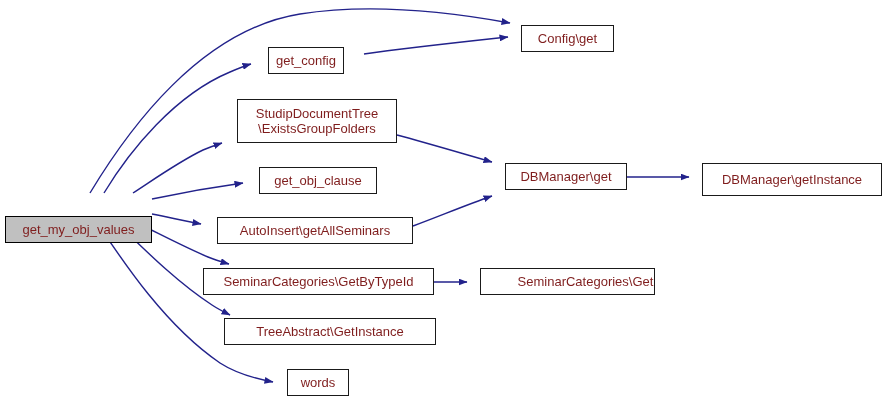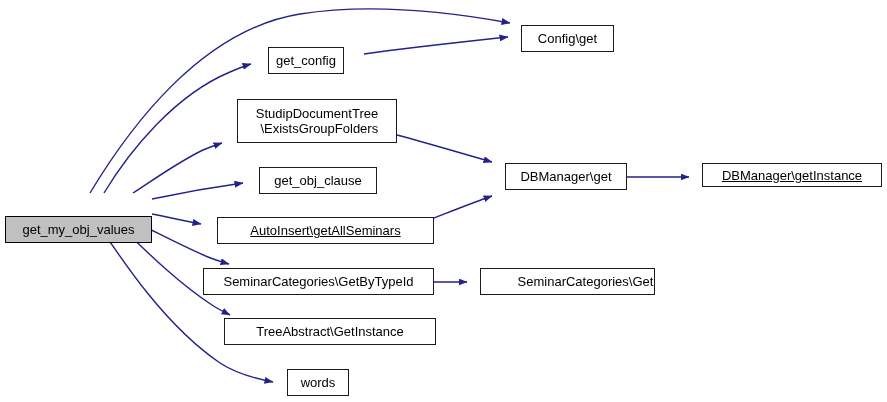--- a/index.html
+++ b/index.html
@@ -24,22 +24,22 @@
     pointer-events: none;
   }
   .node {
     position: absolute;
     box-sizing: border-box;
     border: 1px solid #1a1a1a;
     background: #ffffff;
     display: flex;
     align-items: center;
     justify-content: center;
-    text-align: right;
-    color: #000000;
+    text-align: center;
+    color: #7f1d1d;
     font-size: 13px;
     line-height: 15px;
     letter-spacing: 0px;
     white-space: pre-line;
     z-index: 2;
   }
   .node.root {
     background: #c0c0c0;
     border: 1px solid #000000;
   }
@@ -76,20 +76,20 @@
       </g>
   </svg>
   <div id="nodes-group">
       <div class="node root" style="left: 5px; top: 194px; width: 147px; height: 27px; margin-top: 22px;"><span class="node-label">get_my_obj_values</span></div>
       <div class="node" style="left: 521px; top: 25px; width: 93px; height: 27px;"><span class="node-label">Config\get</span></div>
       <div class="node" style="left: 268px; top: 47px; width: 76px; height: 27px;"><span class="node-label">get_config</span></div>
       <div class="node" style="left: 237px; top: 99px; width: 160px; height: 44px;"><span class="node-label">StudipDocumentTree
 \ExistsGroupFolders</span></div>
       <div class="node" style="left: 259px; top: 167px; width: 118px; height: 27px;"><span class="node-label">get_obj_clause</span></div>
       <div class="node" style="left: 505px; top: 163px; width: 122px; height: 27px;"><span class="node-label">DBManager\get</span></div>
-      <div class="node" style="left: 702px; top: 163px; width: 180px; height: 24px; text-decoration: underline;"><span class="node-label">DBManager\getInstance</span></div>
-      <div class="node" style="left: 217px; top: 217px; width: 217px; height: 27px; text-decoration: underline;"><span class="node-label">AutoInsert\getAllSeminars</span></div>
+      <div class="node" style="left: 702px; top: 163px; width: 180px; height: 33px;"><span class="node-label">DBManager\getInstance</span></div>
+      <div class="node" style="left: 217px; top: 217px; width: 196px; height: 27px;"><span class="node-label">AutoInsert\getAllSeminars</span></div>
       <div class="node" style="left: 203px; top: 268px; width: 231px; height: 27px;"><span class="node-label">SeminarCategories\GetByTypeId</span></div>
       <div class="node" style="left: 480px; top: 268px; width: 175px; height: 27px; padding-left: 36px;"><span class="node-label">SeminarCategories\Get</span></div>
       <div class="node" style="left: 224px; top: 318px; width: 212px; height: 27px;"><span class="node-label">TreeAbstract\GetInstance</span></div>
       <div class="node" style="left: 287px; top: 369px; width: 62px; height: 27px;"><span class="node-label">words</span></div>
     </div>
 </div>
 
 </body></html>

